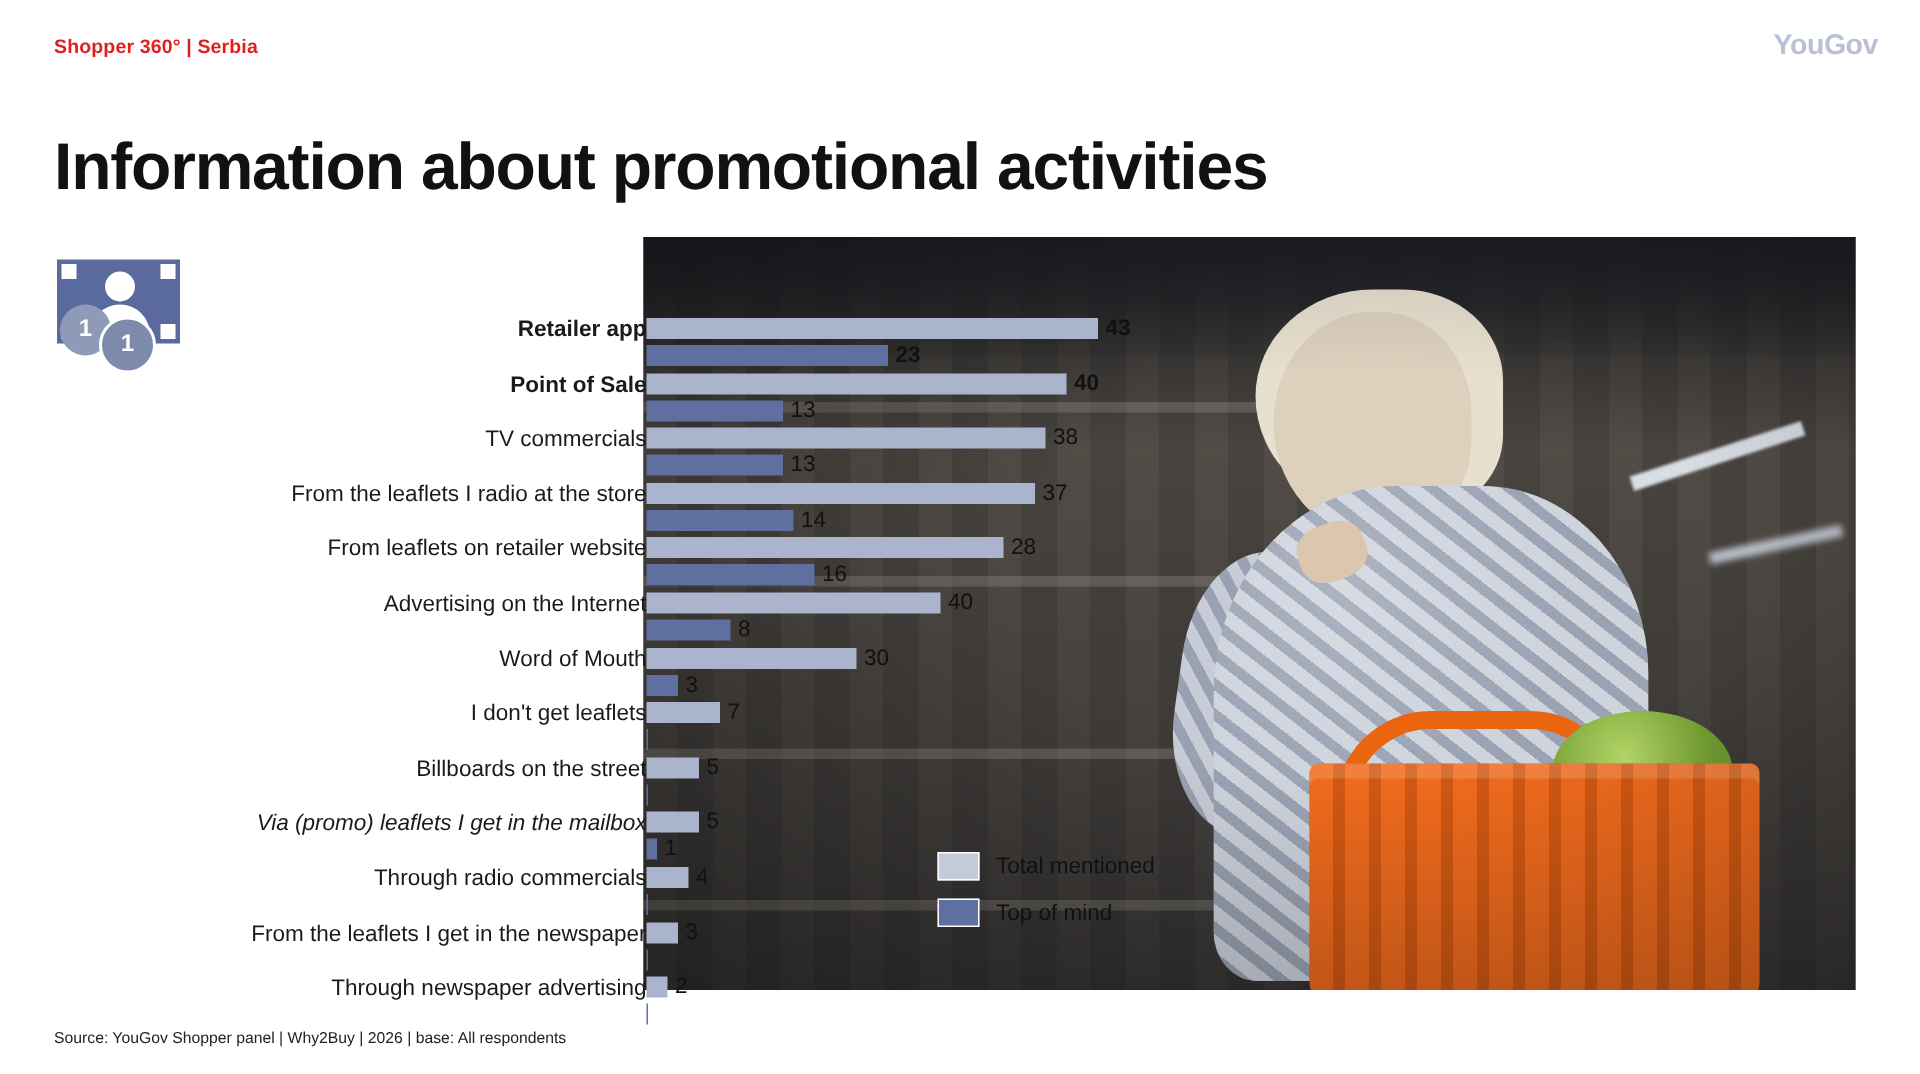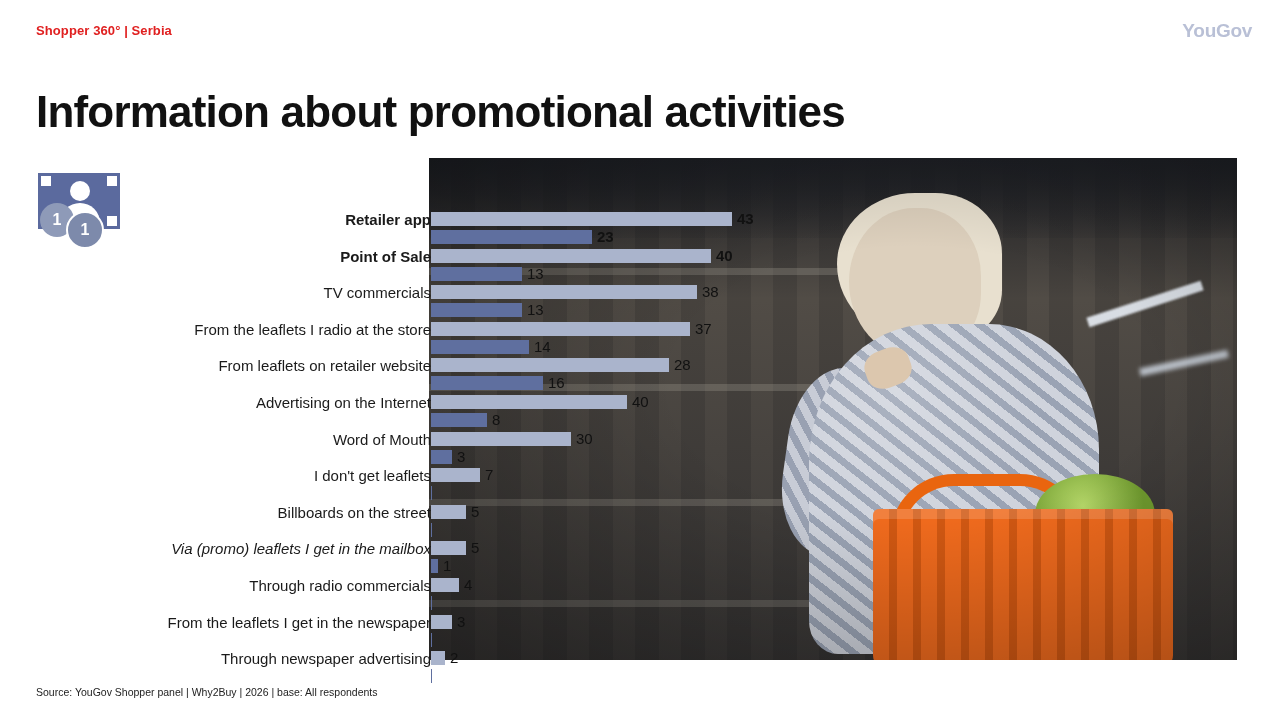--- a/index.html
+++ b/index.html
@@ -460,16 +460,26 @@
         <div class="bar top" style="top: 18px; width: 1px;"></div>
       </div>
       <div class="row-group" style="top: 493.2px;">
         <div class="cat-label" style="top: -1px;">Through newspaper advertising</div>
         <div class="bar total" style="top: 0px; width: 14px;"></div>
         <div class="bar-value" style="left: 425px; top: -2px;">2</div>
         <div class="bar top" style="top: 18px; width: 1px;"></div>
       </div>
     </div>
 
+  <div class="legend">
+    <div class="legend-row">
+      <span class="legend-swatch total"></span>
+      <span class="legend-text">Total mentioned</span>
+    </div>
+    <div class="legend-row">
+      <span class="legend-swatch top"></span>
+      <span class="legend-text">Top of mind</span>
+    </div>
+  </div>
 
 </div>
 
 <div class="source">Source: YouGov Shopper panel | Why2Buy | 2026 | base: All respondents</div>
 
 </body></html>

